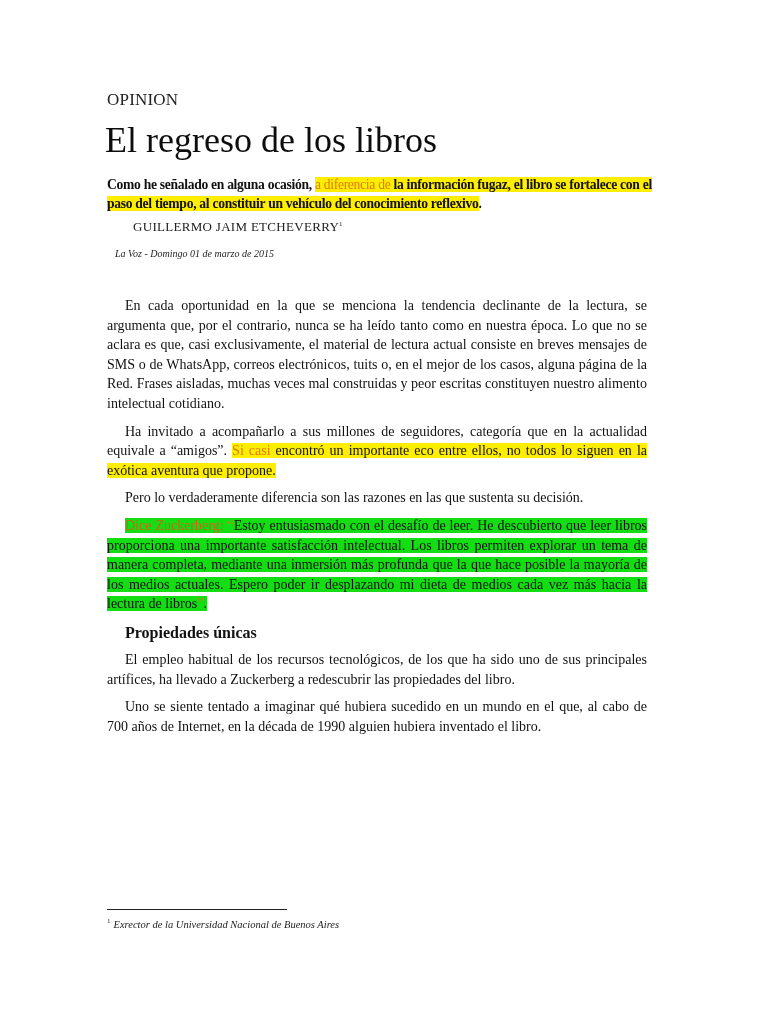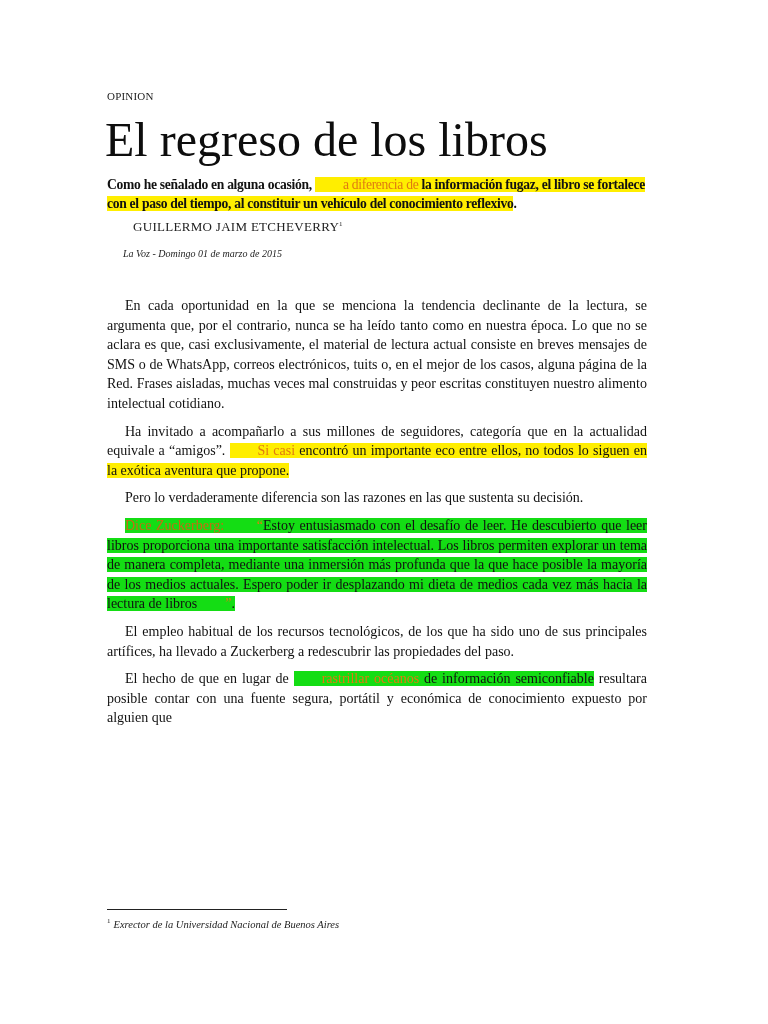--- a/index.html
+++ b/index.html
@@ -18,30 +18,30 @@
     .page {
       position: absolute;
       left: 107px;
       top: 0;
       width: 556px;
     }
     .section-label {
       position: absolute;
       top: 90px;
       left: 0;
-      font-size: 11px;
+      font-size: 17px;
       letter-spacing: 0.2px;
       color: #222;
     }
     .title {
       position: absolute;
       top: 116px;
       left: -2px;
       margin: 0;
-      font-size: 48px;
+      font-size: 36px;
       font-weight: normal;
       line-height: 48px;
       color: #0d0d0d;
       white-space: nowrap;
       text-align: center;
     }
     .lead {
       position: absolute;
       top: 175px;
       left: 0;
@@ -53,41 +53,40 @@
     }
     .hl-yellow {
       background: #ffee00;
     }
     .hl-green {
       background: #14dd14;
     }
     .orange-text {
       color: #e07a10;
       font-weight: normal;
-      padding-left: 28px;
     }
     .orange-ul {
       color: #c96a12;
     }
     .author {
       position: absolute;
       top: 219px;
       left: 0;
       font-size: 13px;
       letter-spacing: 0.3px;
       color: #222;
       margin-left: 26px;
     }
     .author sup {
       font-size: 7px;
     }
     .dateline {
       position: absolute;
       top: 248px;
-      left: 16px;
+      left: 8px;
       font-size: 10px;
       font-style: italic;
       color: #222;
     }
     .body {
       position: absolute;
       top: 296px;
       left: 0;
       width: 556px;
       font-size: 14px;
@@ -139,21 +138,22 @@
 
   <div class="author"><span>GUILLERMO JAIM ETCHEVERRY</span><sup>1</sup></div>
 
   <div class="dateline">La Voz - Domingo 01 de marzo de 2015</div>
 
   <div class="body">
     <p>En cada oportunidad en la que se menciona la tendencia declinante de la lectura, se argumenta que, por el contrario, nunca se ha leído tanto como en nuestra época. Lo que no se aclara es que, casi exclusivamente, el material de lectura actual consiste en breves mensajes de SMS o de WhatsApp, correos electrónicos, tuits o, en el mejor de los casos, alguna página de la Red. Frases aisladas, muchas veces mal construidas y peor escritas constituyen nuestro alimento intelectual cotidiano.</p>
     <p><span>Ha invitado a acompañarlo a sus millones de seguidores, categoría que en la actualidad equivale a “amigos”. </span><span class="hl-yellow"><span class="orange-text">Si casi</span><span> encontró un importante eco entre ellos, no todos lo siguen en la exótica aventura que propone.</span></span></p>
     <p>Pero lo verdaderamente diferencia son las razones en las que sustenta su decisión.</p>
     <p><span class="hl-green"><span class="orange-ul">Dice Zuckerberg: </span><span class="orange-text">“</span><span>Estoy entusiasmado con el desafío de leer. He descubierto que leer libros proporciona una importante satisfacción intelectual. Los libros permiten explorar un tema de manera completa, mediante una inmersión más profunda que la que hace posible la mayoría de los medios actuales. Espero poder ir desplazando mi dieta de medios cada vez más hacia la lectura de libros</span><span class="orange-text">”</span><span>.</span></span></p>
-    <p>El empleo habitual de los recursos tecnológicos, de los que ha sido uno de sus principales artífices, ha llevado a Zuckerberg a redescubrir las propiedades del paso.</p>
-    <p><span>El hecho de que en lugar de </span><span class="hl-green"><span class="orange-text">rastrillar océanos</span><span> de información semiconfiable</span></span><span> resultara posible contar con una fuente segura, portátil y económica de conocimiento expuesto por alguien que</span></p>
+    <h2>Propiedades únicas</h2>
+    <p>El empleo habitual de los recursos tecnológicos, de los que ha sido uno de sus principales artífices, ha llevado a Zuckerberg a redescubrir las propiedades del libro.</p>
+    <p>Uno se siente tentado a imaginar qué hubiera sucedido en un mundo en el que, al cabo de 700 años de Internet, en la década de 1990 alguien hubiera inventado el libro.</p>
   </div>
 
   <div class="footnote-rule"></div>
 
   <div class="footnote"><sup>1</sup><span>Exrector de la Universidad Nacional de Buenos Aires</span></div>
 
 </div>
 
 </body></html>

